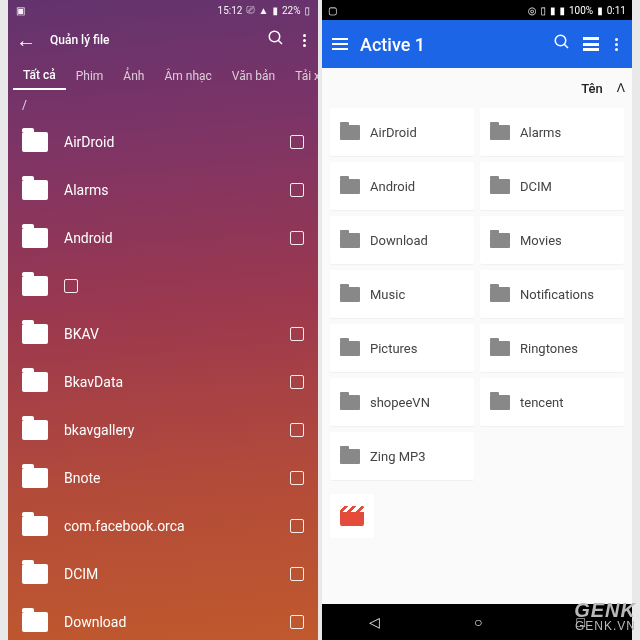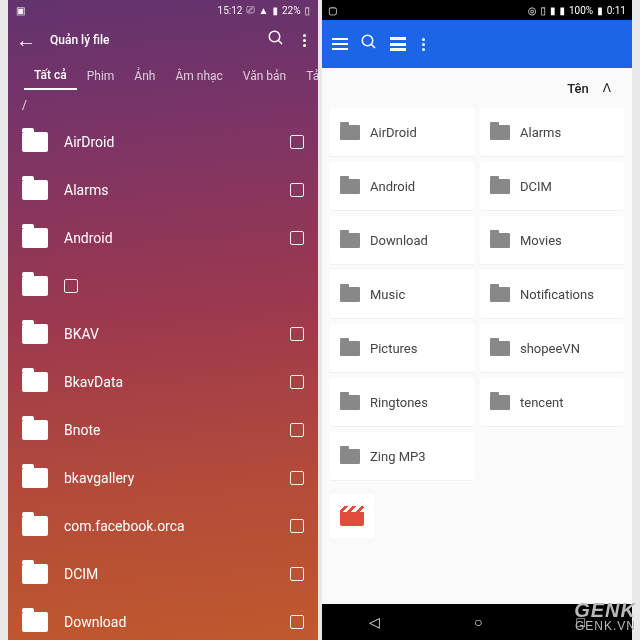--- a/index.html
+++ b/index.html
@@ -31,21 +31,21 @@
     background: linear-gradient(175deg,#63336e 0%,#7d3466 22%,#9b384f 48%,#b34b3a 75%,#c0592d 100%);
   }
   .l-status { height: 20px; display:flex; justify-content:space-between; align-items:center; padding:0 8px; font-size:10px; opacity:.95;}
   .l-status .ic { display:flex; gap:4px; align-items:center;}
   .l-header { height:40px; display:flex; align-items:center; gap:14px; padding:0 8px;}
   .l-back { font-size:20px; line-height:1;}
   .l-title { font-size:12px; font-weight:500; flex:1;}
   .l-search { font-size:18px;}
   .l-more { display:flex; flex-direction:column; gap:2px; padding:4px;}
   .l-more i{ width:3px;height:3px;border-radius:50%;background:#fff; display:block;}
-  .l-tabs { display:flex; height:32px; align-items:center; font-size:12px; padding-left:16px; white-space:nowrap; overflow:hidden;}
+  .l-tabs { display:flex; height:32px; align-items:center; font-size:12px; padding-left:5px; white-space:nowrap; overflow:hidden;}
   .l-tab { padding:0 10px; opacity:.75;}
   .l-tab.active { opacity:1; border-bottom:2px solid #fff; font-weight:500; padding-bottom:6px; margin-top:6px;}
   .l-carat { font-size:12px; opacity:.8; padding:6px 14px;}
   .l-list {}
   .l-row { display:flex; align-items:center; height:48px; padding:0 14px; gap:16px;}
   .l-folder { width:26px; height:20px; background:#fff; border-radius:2px; position:relative;}
   .l-folder::before{ content:""; position:absolute; top:-4px; left:0; width:12px; height:4px; background:#fff; border-radius:2px 2px 0 0;}
   .l-name { flex:1; font-size:14px;}
   .l-chk { width:14px; height:14px; border:1.5px solid rgba(255,255,255,.9); border-radius:2px;}
   
@@ -61,21 +61,21 @@
   .r-status { height:20px; background:#000; color:#fff; display:flex; justify-content:space-between; align-items:center; padding:0 6px; font-size:10px;}
   .r-status .ic{ display:flex; gap:4px; align-items:center;}
   .r-header { height:48px; background:#1b65e6; color:#fff; display:flex; align-items:center; padding:0 10px; gap:12px;}
   .r-ham { display:flex; flex-direction:column; gap:3px;}
   .r-ham i{ width:16px;height:2px;background:#fff; display:block;}
   .r-title { flex:1; font-size:18px; font-weight:500;}
   .r-listico { width:16px; height:14px; display:flex; flex-direction:column; justify-content:space-between;}
   .r-listico i{ height:3px; background:#fff; display:block;}
   .r-more { display:flex; flex-direction:column; gap:2px; padding:4px;}
   .r-more i{width:3px;height:3px;border-radius:50%;background:#fff;display:block;}
-  .r-sort { height:40px; display:flex; justify-content:flex-end; align-items:center; gap:14px; padding-right:21px; font-size:13px; font-weight:500; color:#222;}
+  .r-sort { height:40px; display:flex; justify-content:flex-end; align-items:center; gap:14px; padding-right:7px; font-size:13px; font-weight:500; color:#222;}
   .r-sort .chev { font-size:12px;}
   .r-grid { display:grid; grid-template-columns:1fr 1fr; gap:6px; padding:0 8px;}
   .r-item { background:#fff; height:48px; display:flex; align-items:center; gap:10px; padding:0 10px; box-shadow:0 1px 0 rgba(0,0,0,.04); border-radius:2px;}
   .r-folder { width:20px; height:15px; background:#888; border-radius:1px; position:relative;}
   .r-folder::before{content:""; position:absolute; top:-3px; left:0; width:9px; height:3px; background:#888; border-radius:1px 1px 0 0;}
   .r-name { font-size:13px; color:#444;}
   .r-clip { width:44px; height:44px; margin:14px 0 0 8px; background:#fff; display:flex; align-items:center; justify-content:center;}
   .r-clip-ic { width:24px; height:20px; background:#e34b3b; border-radius:2px; position:relative; overflow:hidden;}
   .r-clip-ic::before{content:""; position:absolute; top:0; left:0; right:0; height:6px; background:repeating-linear-gradient(135deg,#fff 0 3px,#e34b3b 3px 6px);}
   .r-nav { position:absolute; bottom:0; left:0; right:0; height:36px; background:#000; display:flex; justify-content:space-around; align-items:center; color:#fff;}
@@ -156,26 +156,26 @@
           <span class="l-name">BKAV</span>
           <div class="l-chk"></div>
         </div>
       <div class="l-row">
           <div class="l-folder"></div>
           <span class="l-name">BkavData</span>
           <div class="l-chk"></div>
         </div>
       <div class="l-row">
           <div class="l-folder"></div>
+          <span class="l-name">bkavgallery</span>
+          <div class="l-chk"></div>
+        </div>
+      <div class="l-row">
+          <div class="l-folder"></div>
           <span class="l-name">Bnote</span>
-          <div class="l-chk"></div>
-        </div>
-      <div class="l-row">
-          <div class="l-folder"></div>
-          <span class="l-name">bkavgallery</span>
           <div class="l-chk"></div>
         </div>
       <div class="l-row">
           <div class="l-folder"></div>
           <span class="l-name">com.facebook.orca</span>
           <div class="l-chk"></div>
         </div>
       <div class="l-row">
           <div class="l-folder"></div>
           <span class="l-name">DCIM</span>
@@ -204,20 +204,21 @@
         <span>▮</span>
         <span>0:11</span>
       </span>
     </div>
     <div class="r-header">
       <span class="r-ham">
           <i></i>
           <i></i>
           <i></i>
         </span>
+      <span class="r-title">Active 1</span>
       <span>
         <svg width="18" height="18" viewBox="0 0 24 24" fill="none" stroke="#fff" stroke-width="2">
             <circle cx="10" cy="10" r="7"></circle>
             <line x1="20" y1="20" x2="15" y2="15"></line>
           </svg>
       </span>
       <span class="r-listico">
           <i></i>
           <i></i>
           <i></i>
@@ -264,25 +265,25 @@
       <div class="r-item">
           <div class="r-folder"></div>
           <span class="r-name">Notifications</span>
         </div>
       <div class="r-item">
           <div class="r-folder"></div>
           <span class="r-name">Pictures</span>
         </div>
       <div class="r-item">
           <div class="r-folder"></div>
+          <span class="r-name">Ringtones</span>
+        </div>
+      <div class="r-item">
+          <div class="r-folder"></div>
           <span class="r-name">shopeeVN</span>
-        </div>
-      <div class="r-item">
-          <div class="r-folder"></div>
-          <span class="r-name">Ringtones</span>
         </div>
       <div class="r-item">
           <div class="r-folder"></div>
           <span class="r-name">tencent</span>
         </div>
       <div class="r-item">
           <div class="r-folder"></div>
           <span class="r-name">Zing MP3</span>
         </div>
     </div>

